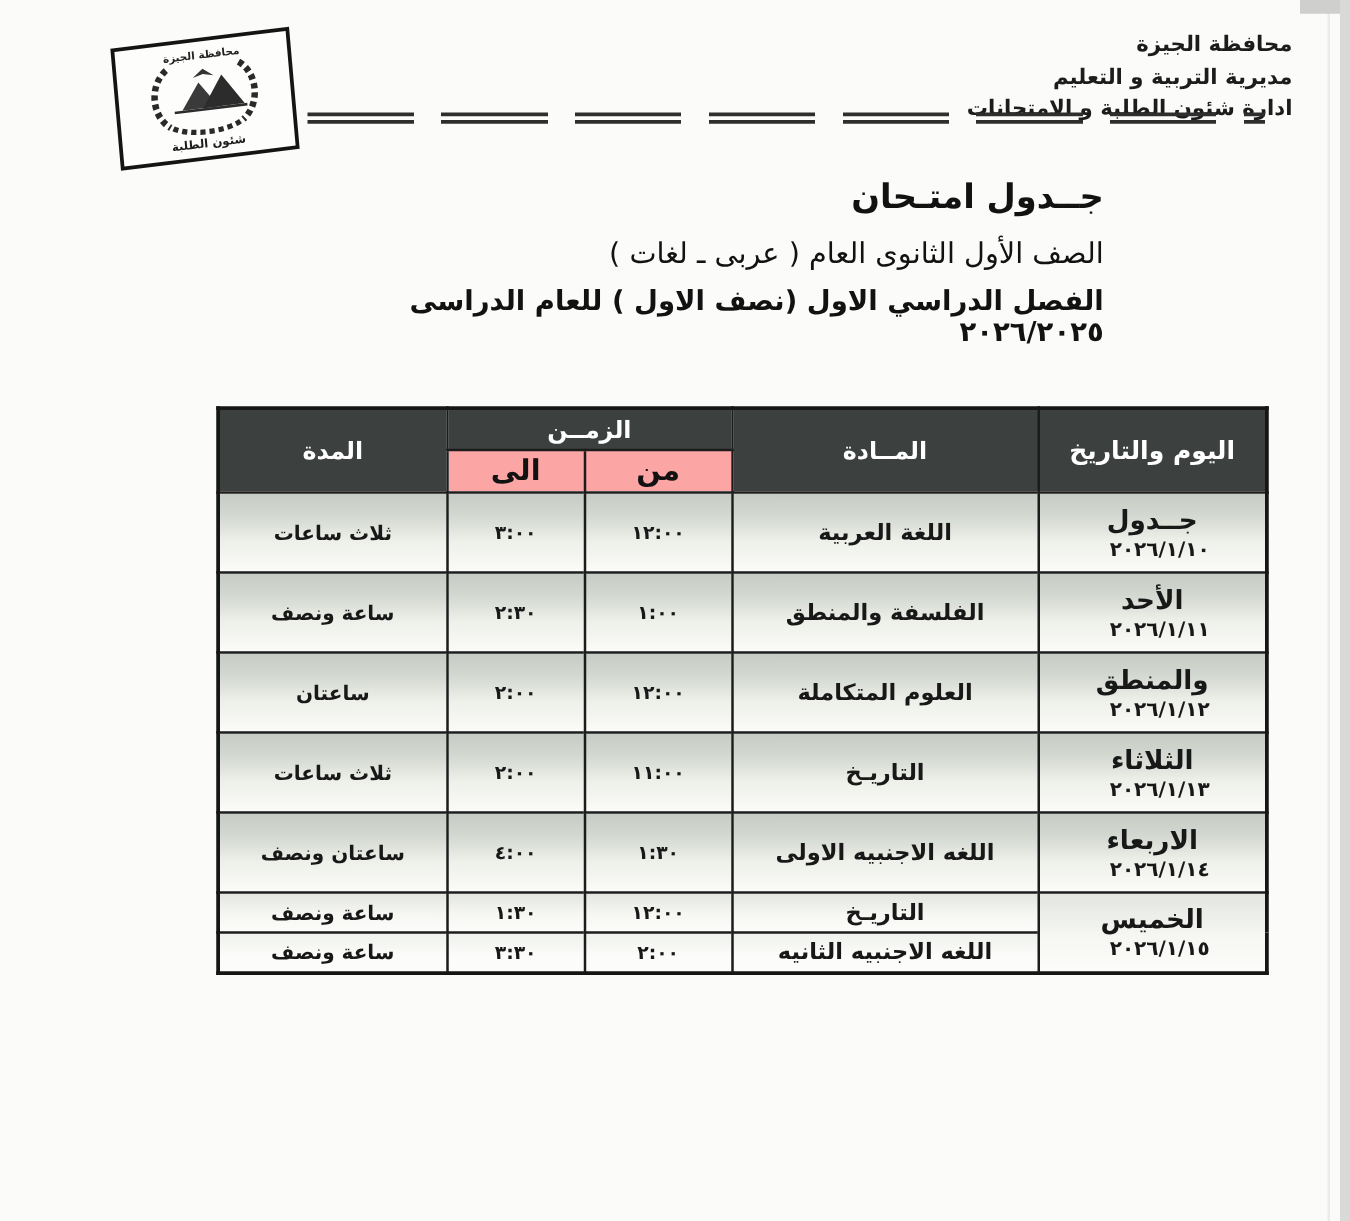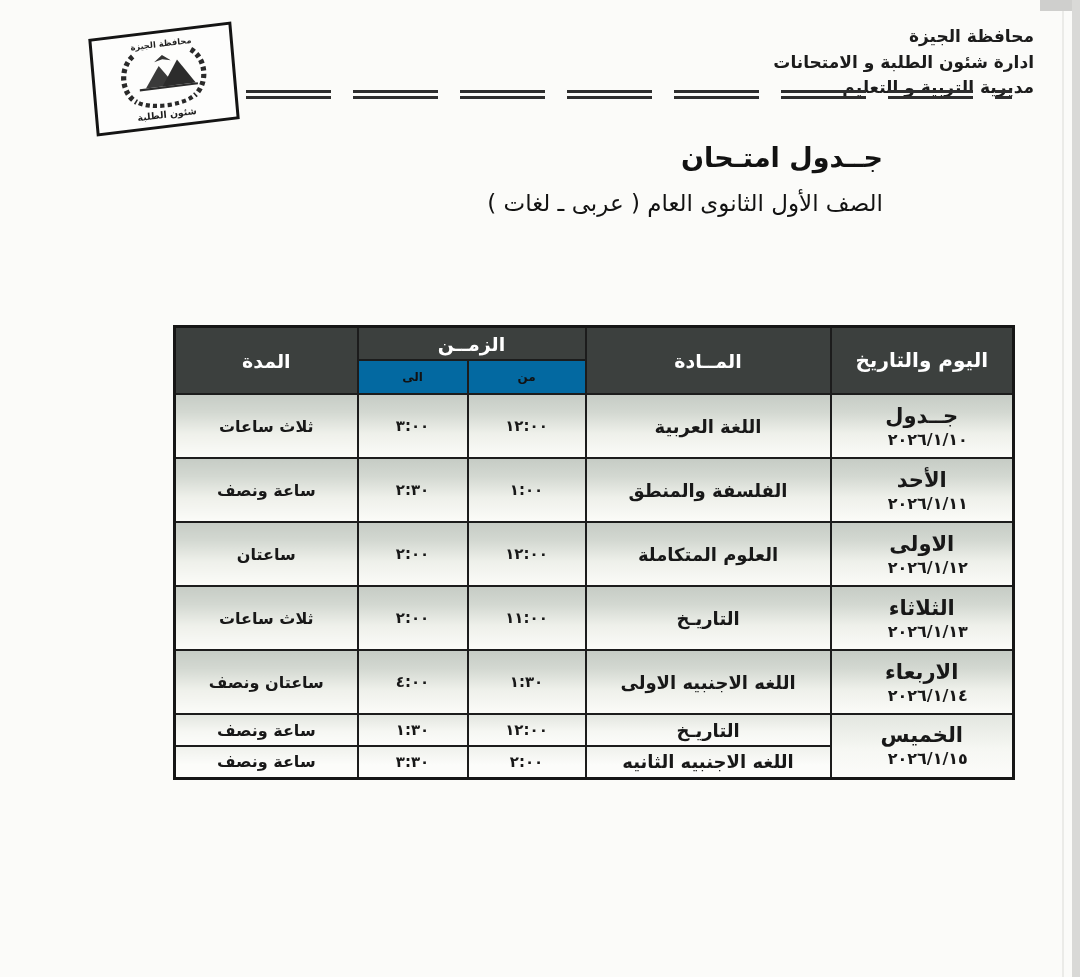--- a/index.html
+++ b/index.html
@@ -46,21 +46,21 @@
     position:absolute;left:173px;top:325px;width:839px;
     border-collapse:collapse;table-layout:fixed;
     border:3px solid #161616;
   }
   table.sched th,table.sched td{
     border:2px solid #1c1c1c;text-align:center;vertical-align:middle;
     padding:0;overflow:hidden;
   }
   th.dark{background:#3c403e;color:#fff;font-weight:bold;font-size:19px;}
   th.day-h{font-size:20px;line-height:1.18;padding:2px 6px;}
-  th.light{background:#0369a1;color:#121212;font-weight:bold;font-size:12px;height:32px;}
+  th.light{background:#fca5a5;color:#121212;font-weight:bold;font-size:23px;height:32px;}
   thead tr.h1 th{height:31px;}
 
   tbody tr.main-row{height:64px;}
   tbody tr.sub-row{height:32px;}
   tbody tr.main-row td{
     background:linear-gradient(180deg,#c6ccc5 0%,#d3d8d1 28%,#eef0ea 62%,#fbfbf8 100%);
   }
   tbody tr.sub-row td{
     background:linear-gradient(180deg,#e3e6e0 0%,#f6f7f3 55%,#fcfcfa 100%);
   }
@@ -90,32 +90,33 @@
       <polygon points="64,50 80,26 96,50" fill="#2c2c2c"></polygon>
       <line x1="42" y1="51" x2="98" y2="51" stroke="#2c2c2c" stroke-width="2"></line>
 
       <polygon points="58,26 66,20 74,26 66,24" fill="#333"></polygon>
       <text x="66" y="80" text-anchor="middle" font-size="9" font-weight="bold" fill="#1c1c1c">شئون الطلبة</text>
     </svg>
   </div>
 
   <div class="org-header" dir="rtl">
     <div>محافظة الجيزة</div>
+    <div>مديرية التربية و التعليم</div>
     <div>ادارة شئون الطلبة و الامتحانات</div>
-    <div>مديرية التربية و التعليم</div>
   </div>
 
   <div class="dash-sep">
     <div class="dash-bar"></div>
     <div class="dash-bar"></div>
   </div>
 
   <div class="titles" dir="rtl">
     <div class="t1">جــدول امتـحان</div>
     <div class="t2">الصف الأول الثانوى العام ( عربى ـ لغات )</div>
+    <div class="t3">الفصل الدراسي الاول (نصف الاول ) للعام الدراسى ٢٠٢٦/٢٠٢٥</div>
   </div>
 
   <table class="sched" dir="rtl">
     <colgroup>
       <col style="width:183px">
         <col style="width:245px">
         <col style="width:118px">
       <col style="width:110px">
         <col style="width:183px">
     </colgroup>
@@ -147,21 +148,21 @@
           <div class="day">الأحد</div>
           <div class="date">٢٠٢٦/١/١١</div>
         </td>
         <td class="subj">الفلسفة والمنطق</td>
         <td class="time">١:٠٠</td>
         <td class="time">٢:٣٠</td>
         <td class="dur">ساعة ونصف</td>
       </tr>
       <tr class="main-row">
         <td class="day-cell">
-          <div class="day">الاولى</div>
+          <div class="day">والمنطق</div>
           <div class="date">٢٠٢٦/١/١٢</div>
         </td>
         <td class="subj">العلوم المتكاملة</td>
         <td class="time">١٢:٠٠</td>
         <td class="time">٢:٠٠</td>
         <td class="dur">ساعتان</td>
       </tr>
       <tr class="main-row">
         <td class="day-cell">
           <div class="day">الثلاثاء</div>

